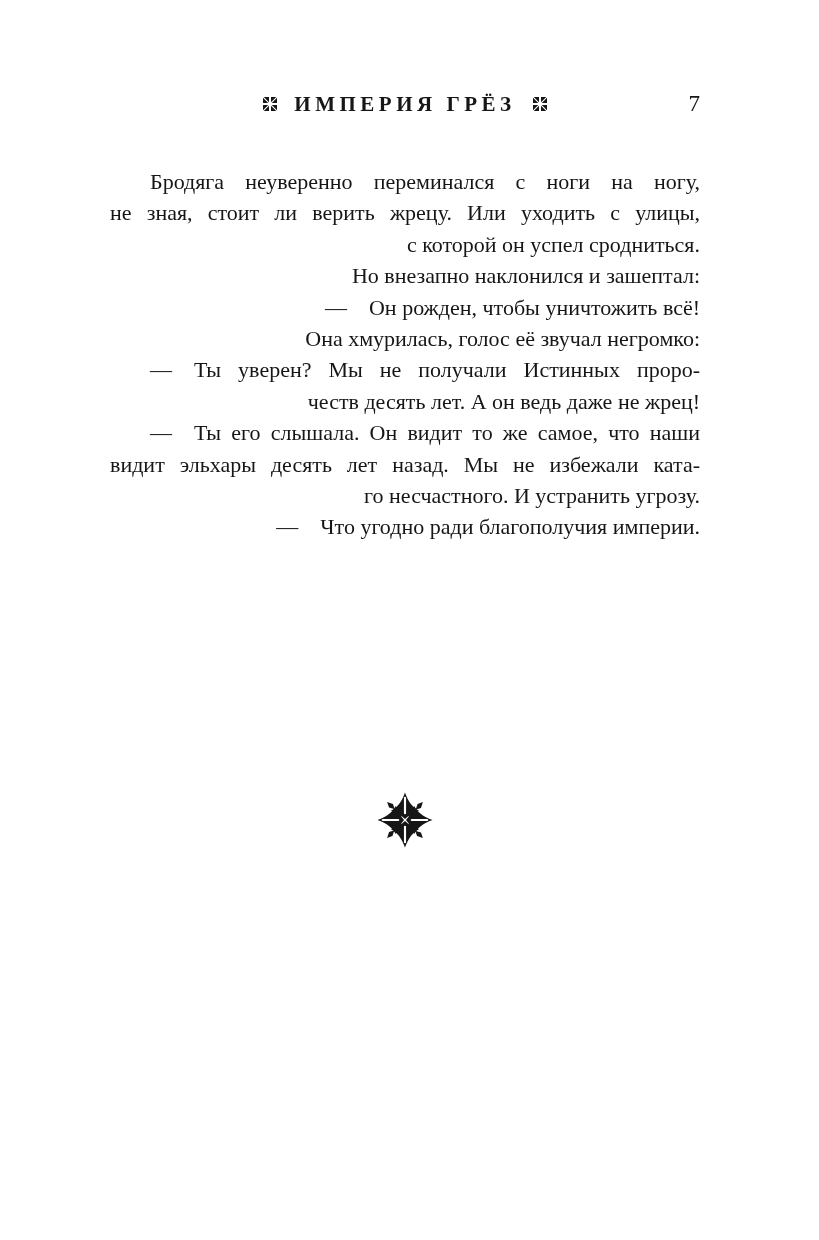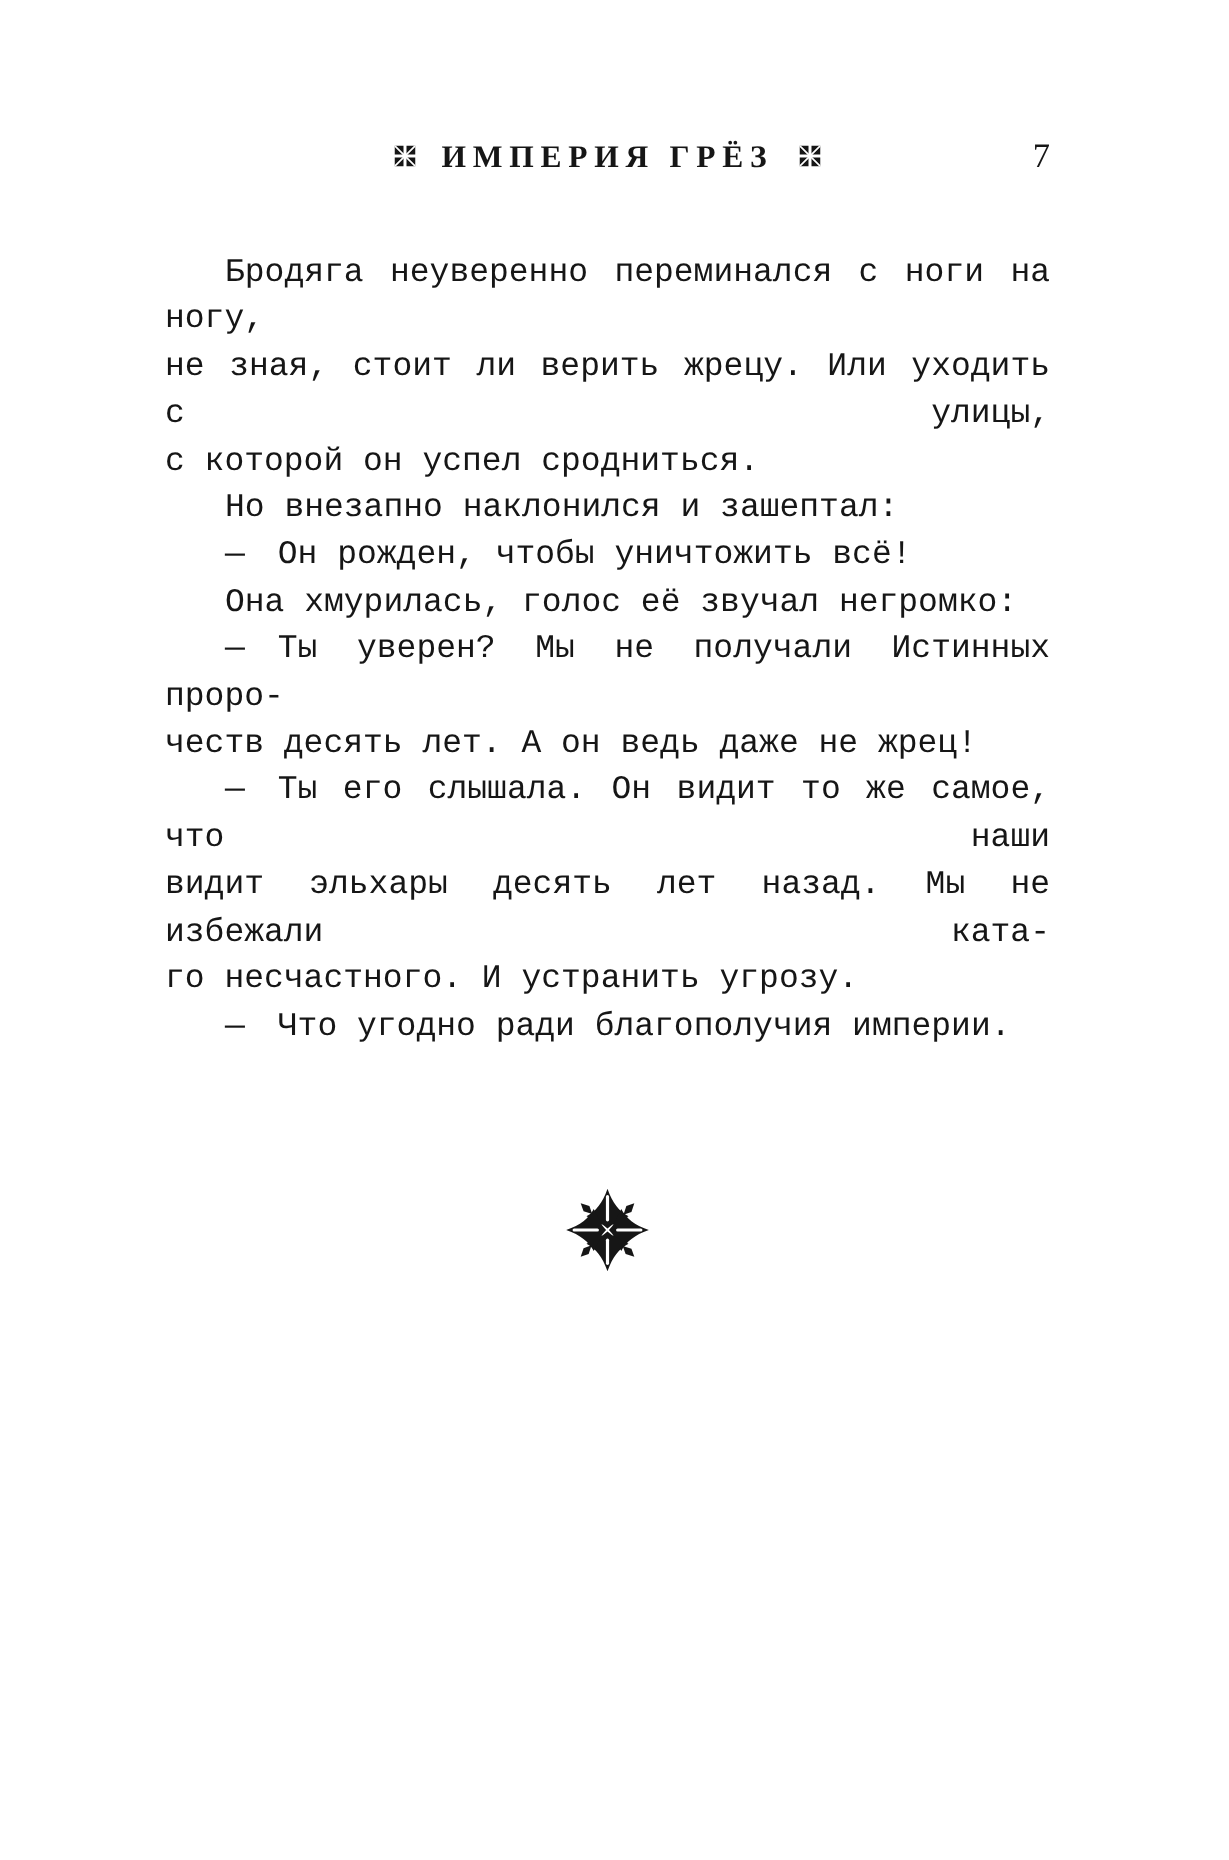--- a/index.html
+++ b/index.html
@@ -22,30 +22,30 @@
     font-size:21px;font-weight:bold;letter-spacing:4.5px;
     white-space:nowrap;line-height:28px;
   }
   .page-number{
     position:absolute;right:0;top:0;
     font-size:23px;line-height:28px;font-weight:normal;
   }
   .orn{display:block;}
   .text-block{
     position:absolute;top:166px;left:110px;width:590px;
-    font-size:22px;line-height:31.4px;font-family:Liberation Mono, monospace;
+    font-size:22px;line-height:31.4px;
   }
   .para{margin:0;}
   .line{
     text-align:justify;
     text-align-last:justify;
     white-space:normal;
   }
   .line.last{
-    text-align:left;
+    text-align:right;
     text-align-last:auto;
   }
   .line.first{
     text-indent:40px;
   }
   .divider{
     position:absolute;top:791px;left:110px;width:590px;
     display:flex;justify-content:center;
   }
 </style>

